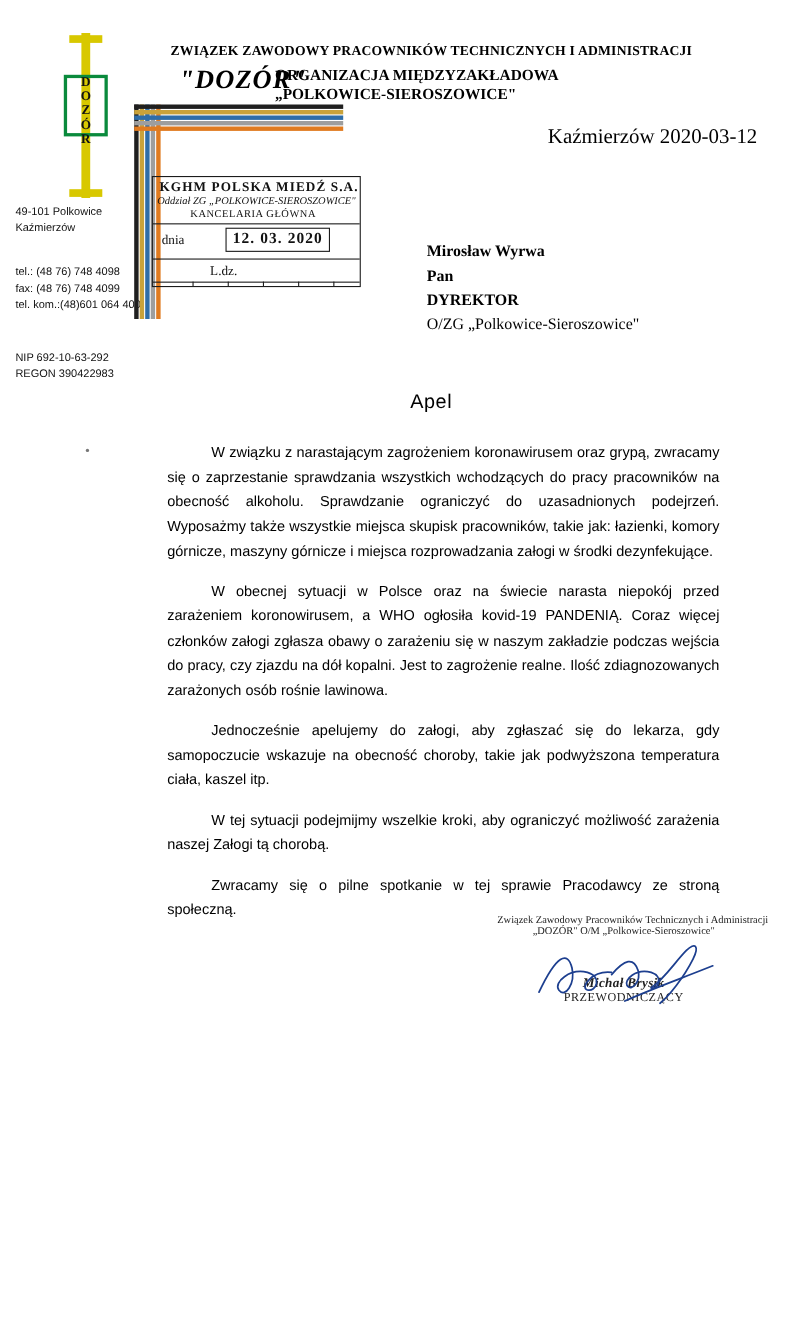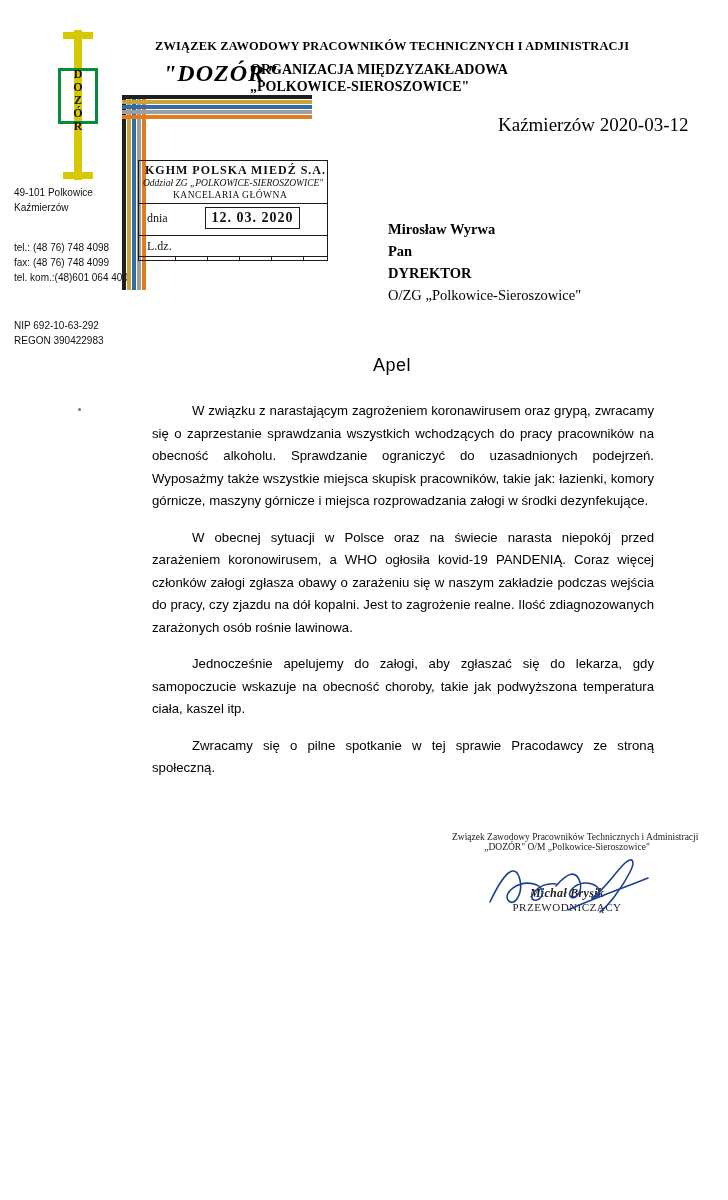--- a/index.html
+++ b/index.html
@@ -208,20 +208,21 @@
     text-align: center;
     font-size: 14px;
     font-weight: bold;
     line-height: 20px;
     letter-spacing: 1px;
   }
   .stamp-ldz {
     position: absolute;
     left: 8px; top: 78px;
     font-size: 12px;
+    padding-left: 44px;
   }
 
   
   .addressee {
     position: absolute;
     left: 388px;
     top: 218px;
     font-family: "Liberation Serif", serif;
     font-size: 14.5px;
     line-height: 22px;
@@ -358,20 +359,21 @@
   <div class="b">DYREKTOR</div>
   <div>O/ZG „Polkowice-Sieroszowice"</div>
 </div>
 
 <div class="doc-title">Apel</div>
 
 <div class="body-text">
   <p>W związku z narastającym zagrożeniem koronawirusem oraz grypą, zwracamy się o zaprzestanie sprawdzania wszystkich wchodzących do pracy pracowników na obecność alkoholu.    Sprawdzanie ograniczyć do uzasadnionych podejrzeń. Wyposażmy także wszystkie miejsca skupisk pracowników, takie jak: łazienki, komory górnicze, maszyny górnicze i miejsca rozprowadzania załogi w środki dezynfekujące.</p>
   <p>W obecnej sytuacji w Polsce oraz na świecie narasta niepokój przed zarażeniem koronowirusem, a WHO ogłosiła kovid-19 PANDENIĄ. Coraz więcej członków załogi zgłasza obawy o zarażeniu się w naszym zakładzie podczas wejścia do pracy, czy zjazdu na dół kopalni. Jest to zagrożenie realne.  Ilość zdiagnozowanych zarażonych osób rośnie lawinowa.</p>
   <p>Jednocześnie apelujemy do załogi, aby zgłaszać się do lekarza, gdy samopoczucie wskazuje na obecność choroby, takie jak podwyższona temperatura ciała, kaszel itp.</p>
+  <p>W tej sytuacji podejmijmy wszelkie kroki, aby ograniczyć możliwość zarażenia naszej Załogi tą chorobą.</p>
   <p>Zwracamy się o pilne spotkanie w tej sprawie Pracodawcy ze stroną społeczną.</p>
 </div>
 
 <div class="sig">
   <div class="sig-l1">Związek Zawodowy Pracowników Technicznych i Administracji</div>
   <div class="sig-l2">„DOZÓR"  O/M „Polkowice-Sieroszowice"</div>
   <svg class="sig-scribble" viewBox="0 0 200 70">
     <path class="ink" d="M18,52 C34,18 44,14 48,30 C51,44 42,58 36,50 C31,43 46,30 62,34 C76,38 70,52 62,50 C55,48 66,32 84,34"></path>
     <path class="ink" d="M84,36 C96,22 104,20 108,32 C111,42 102,52 98,46 C95,41 106,30 120,34 C132,38 126,50 120,48"></path>
     <path class="ink" d="M120,48 C132,40 142,24 152,14 C160,6 164,10 158,22 C150,38 136,56 128,62"></path>

